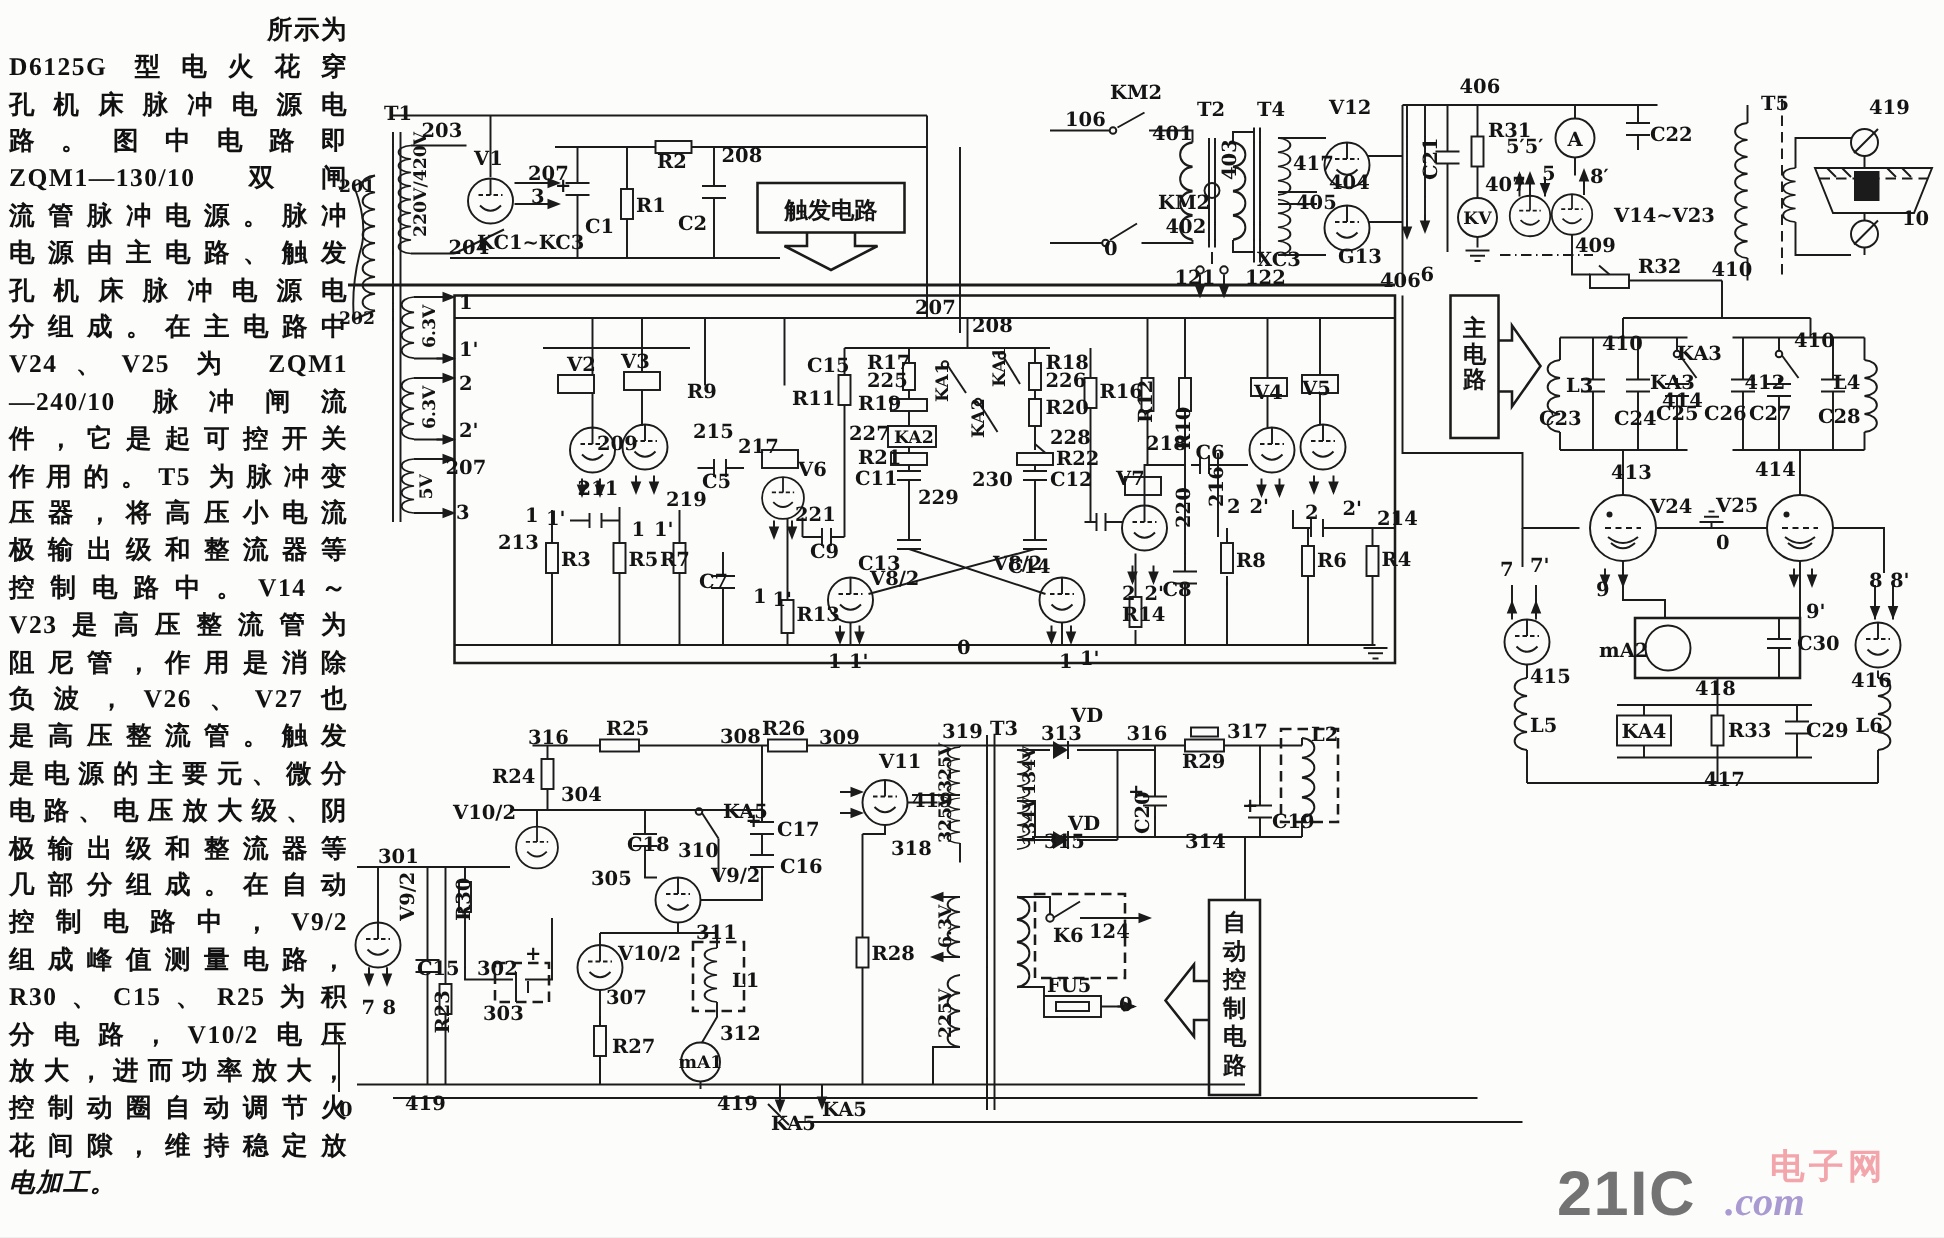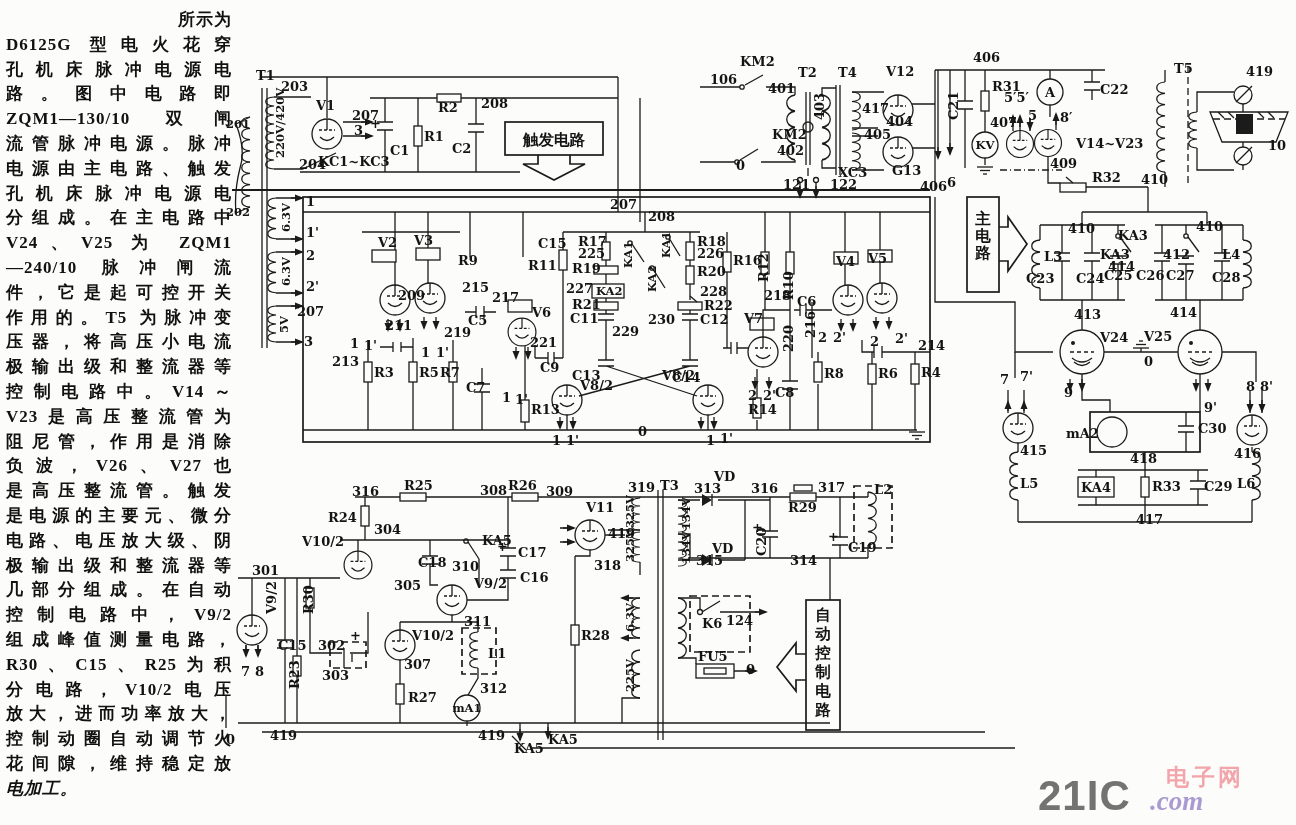--- a/index.html
+++ b/index.html
@@ -603,17 +603,17 @@
         <text x="634" y="692" class="sl sm" transform="rotate(-90 634 692)">225V</text>
         <text x="818" y="492" class="sl">317</text>
         <text x="848" y="552" class="sl">C19</text>
         <text x="828" y="541" class="sl">+</text>
         <text x="874" y="494" class="sl">L2</text>
       </g>
   </svg>
 
   <div id="wm">
     <span class="b" style="color: #737373;">21IC</span>
-    <span class="c" style="color: rgb(242, 166, 172);">电子网</span>
+    <span class="c" style="color: rgb(242, 166, 172); margin-left: 14px;">电子网</span>
     <span class="s" style="color: rgb(169, 155, 210);">.com</span>
   </div>
 
 </div>
 
 </body></html>

